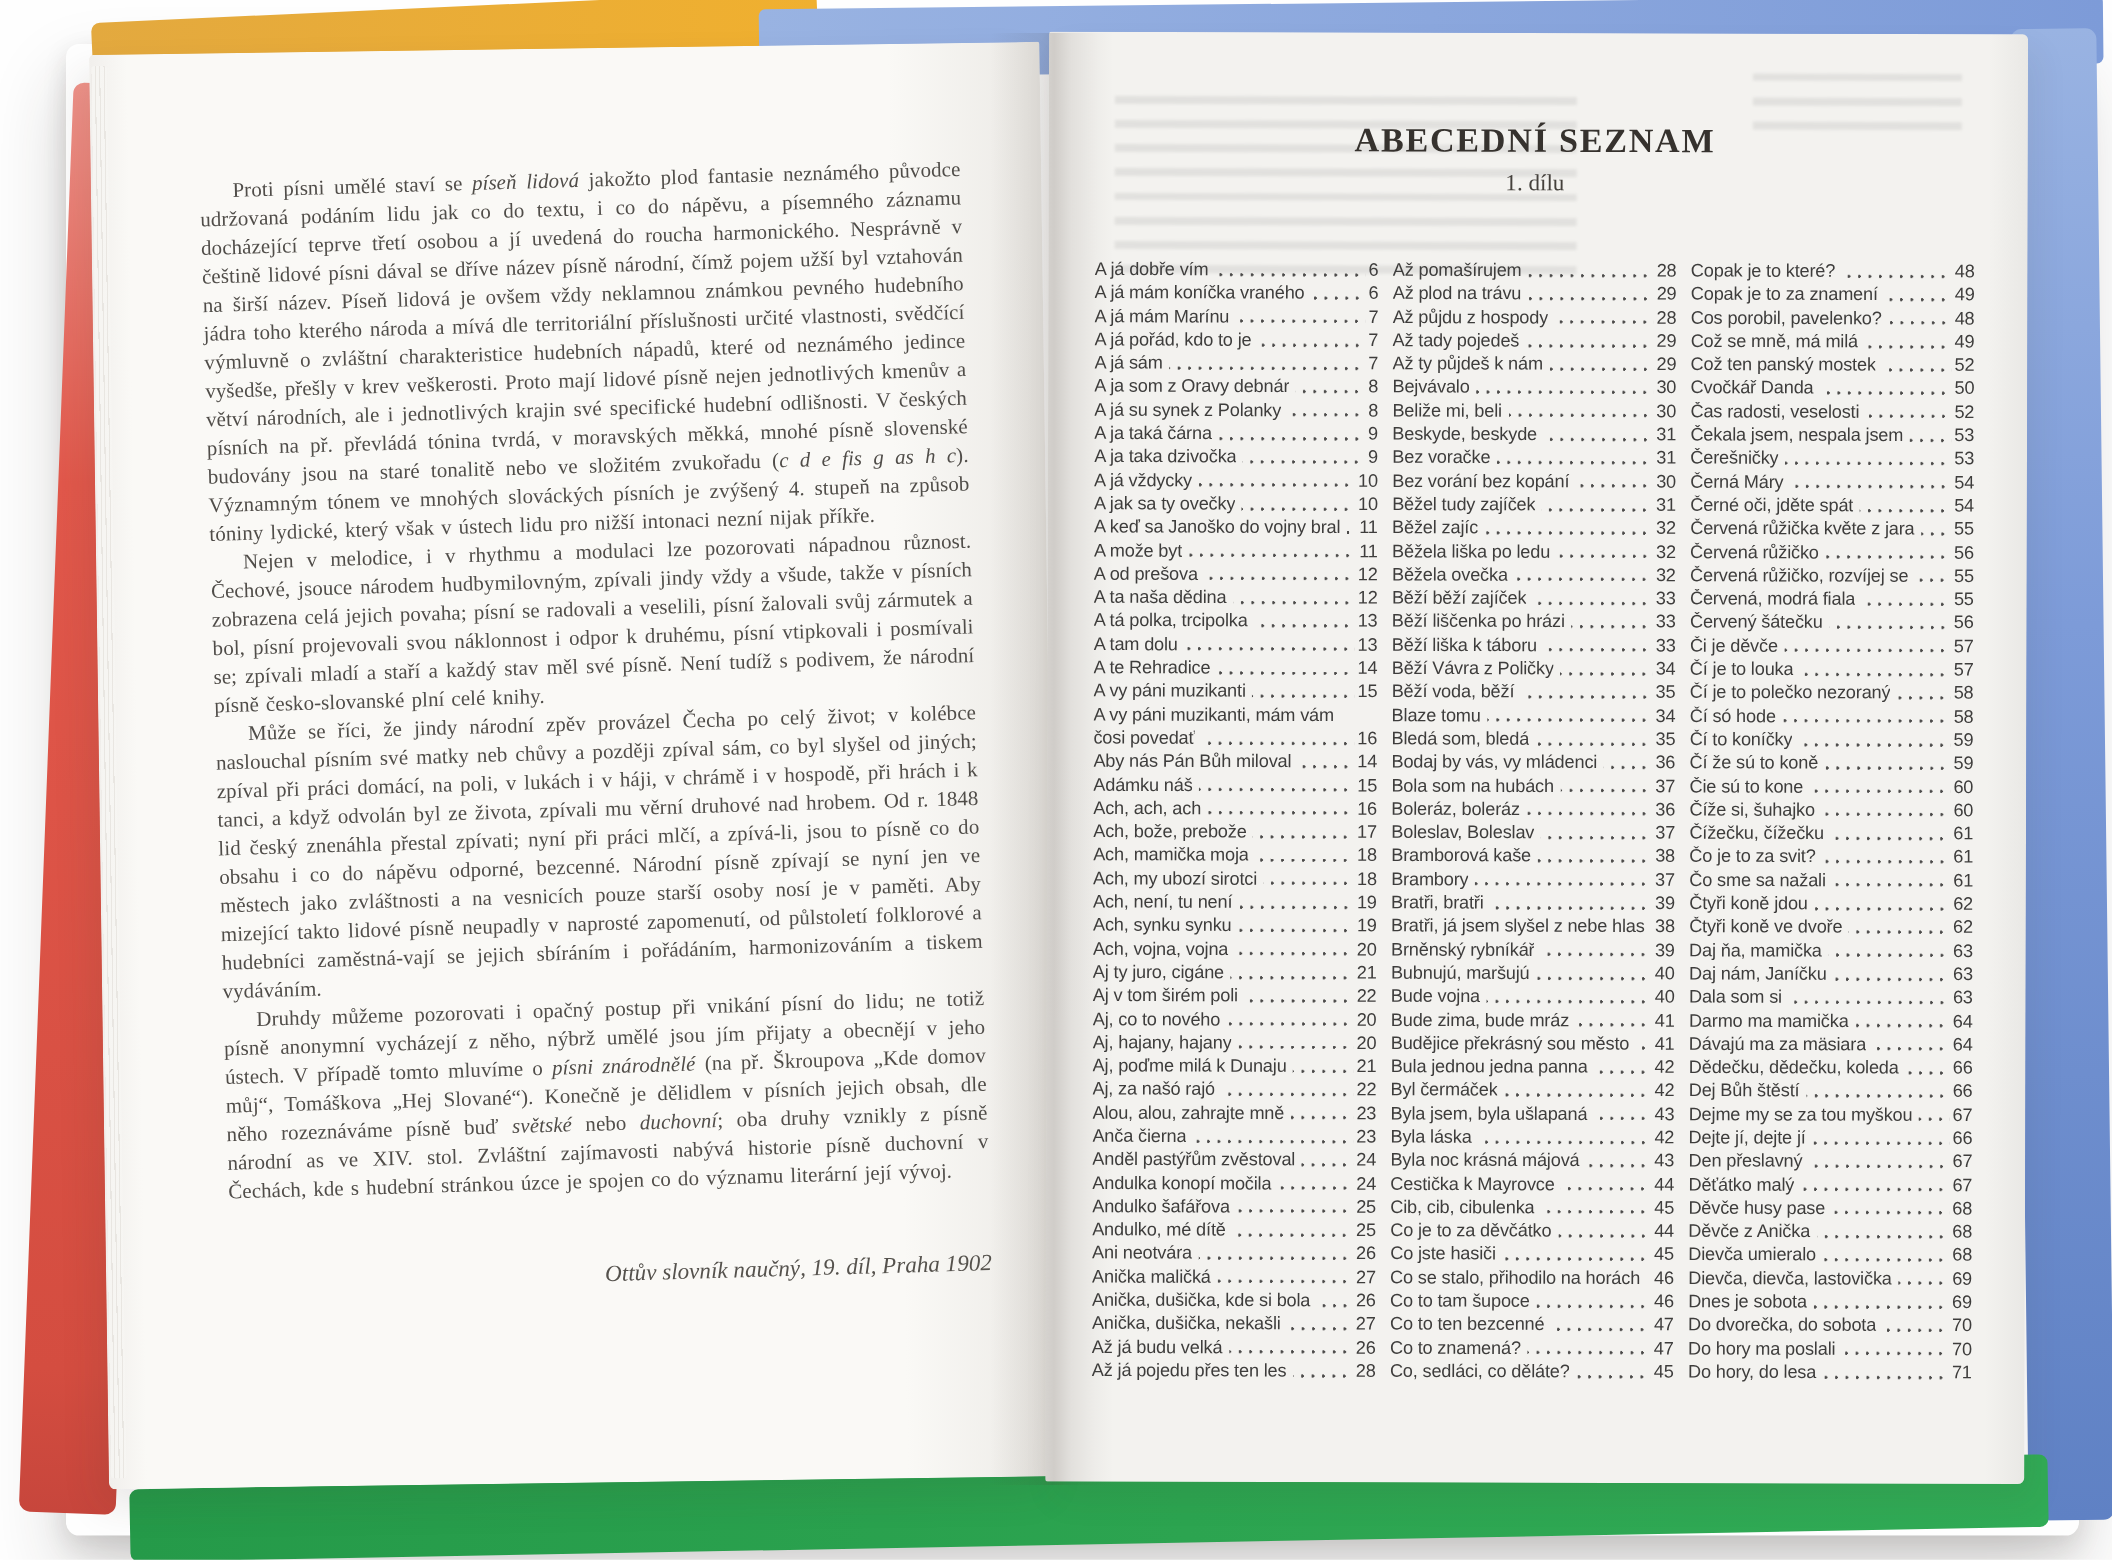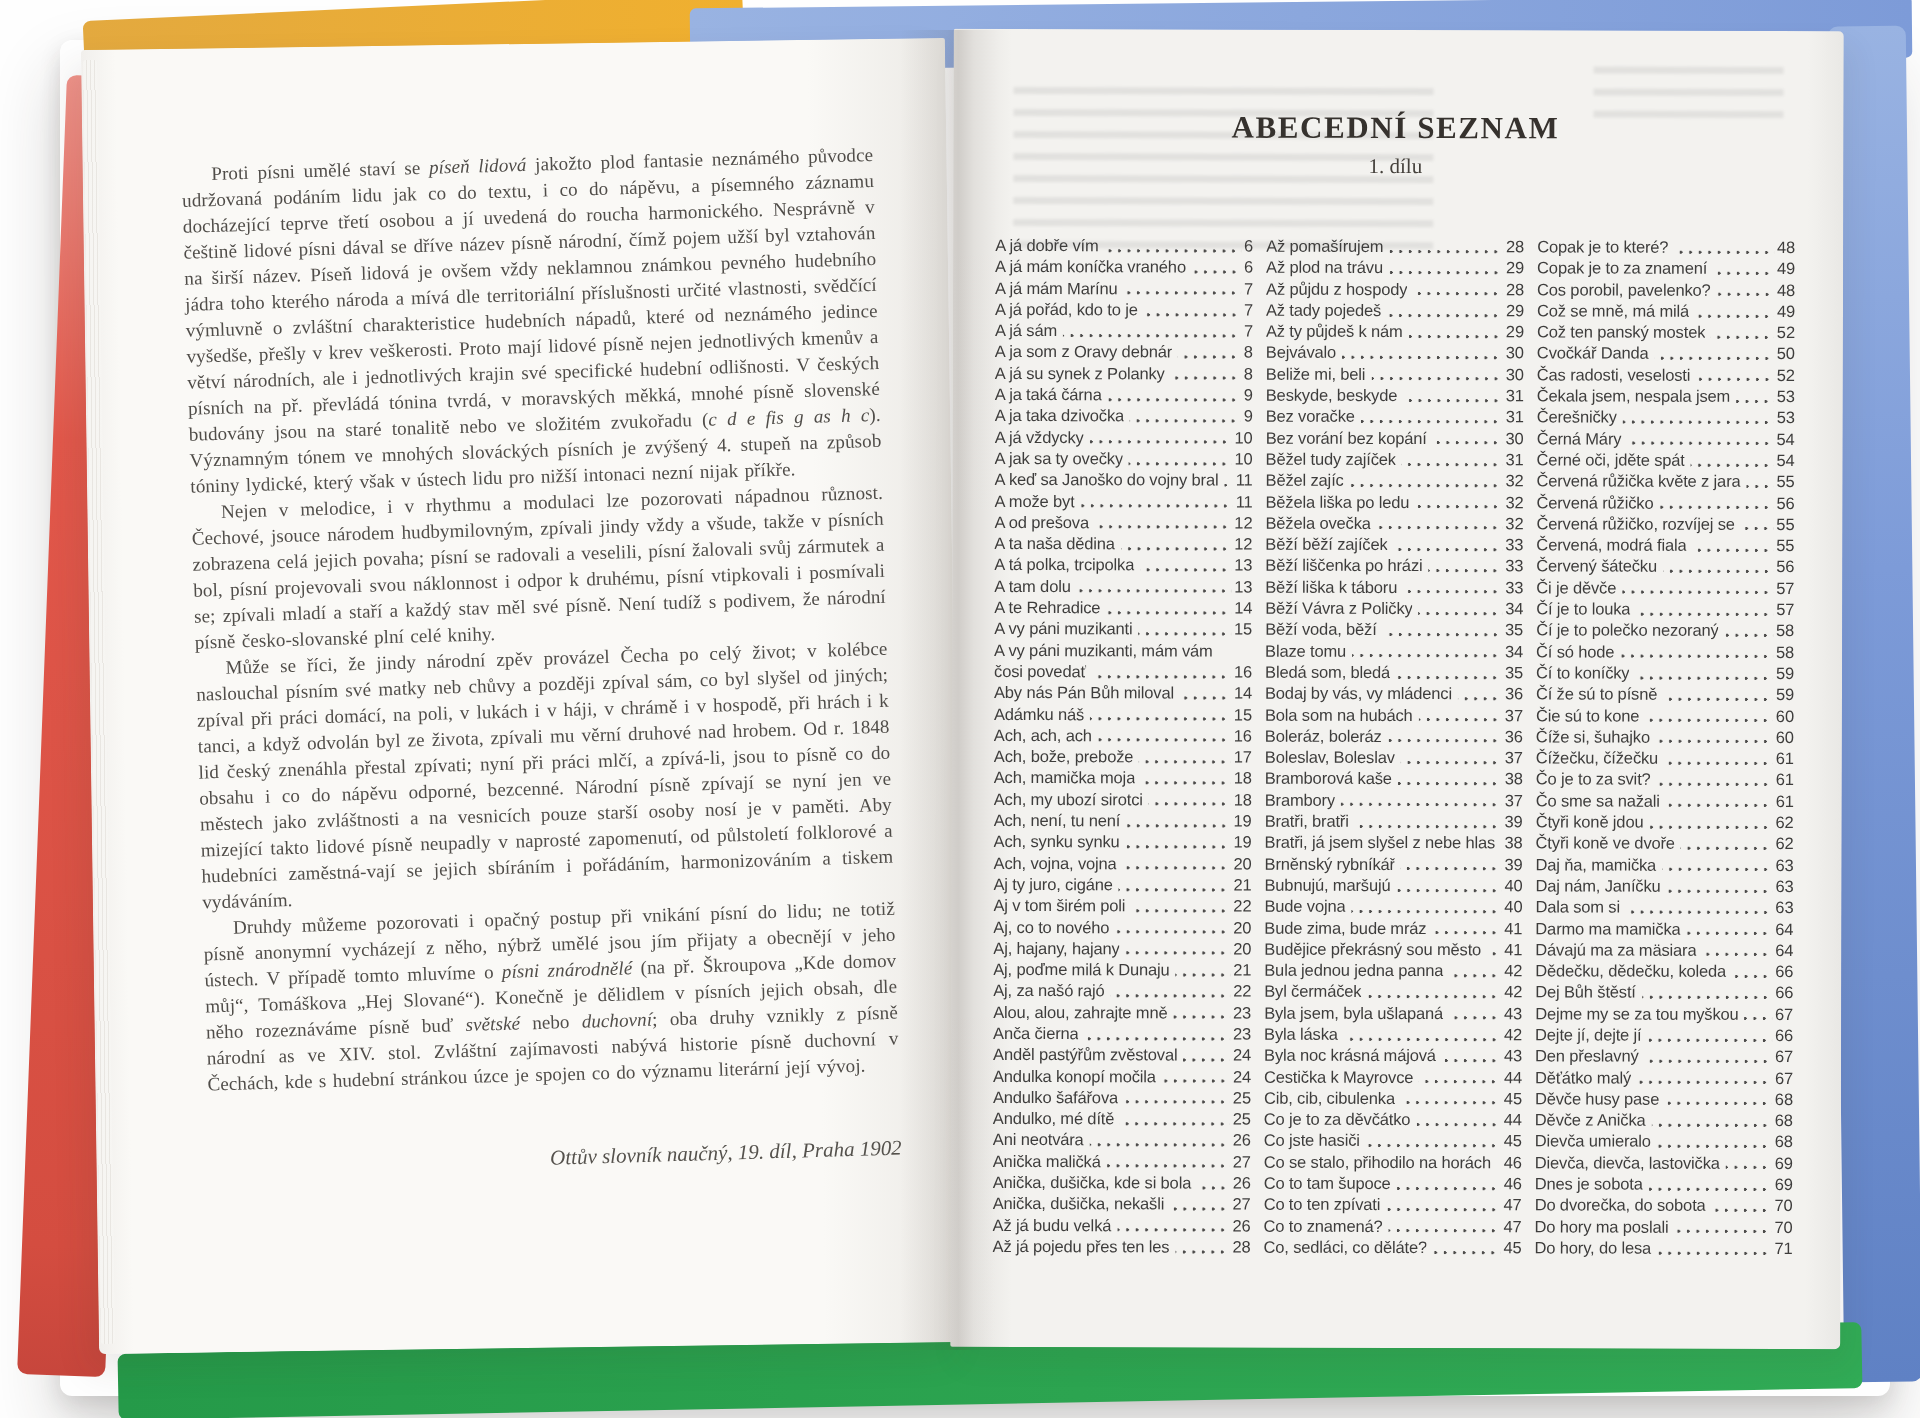--- a/index.html
+++ b/index.html
@@ -550,21 +550,21 @@
                 <span class="t">Co se stalo, přihodilo na horách</span>
                 <span class="dots"></span>
                 <span class="p">46</span>
               </div>
               <div class="row">
                 <span class="t">Co to tam šupoce</span>
                 <span class="dots"></span>
                 <span class="p">46</span>
               </div>
               <div class="row">
-                <span class="t">Co to ten zpívati</span>
+                <span class="t">Co to ten bezcenné</span>
                 <span class="dots"></span>
                 <span class="p">47</span>
               </div>
               <div class="row">
                 <span class="t">Co to znamená?</span>
                 <span class="dots"></span>
                 <span class="p">47</span>
               </div>
               <div class="row">
                 <span class="t">Co, sedláci, co děláte?</span>
@@ -672,21 +672,21 @@
                 <span class="t">Čí só hode</span>
                 <span class="dots"></span>
                 <span class="p">58</span>
               </div>
               <div class="row">
                 <span class="t">Čí to koníčky</span>
                 <span class="dots"></span>
                 <span class="p">59</span>
               </div>
               <div class="row">
-                <span class="t">Čí že sú to písně</span>
+                <span class="t">Čí že sú to koně</span>
                 <span class="dots"></span>
                 <span class="p">59</span>
               </div>
               <div class="row">
                 <span class="t">Čie sú to kone</span>
                 <span class="dots"></span>
                 <span class="p">60</span>
               </div>
               <div class="row">
                 <span class="t">Číže si, šuhajko</span>

